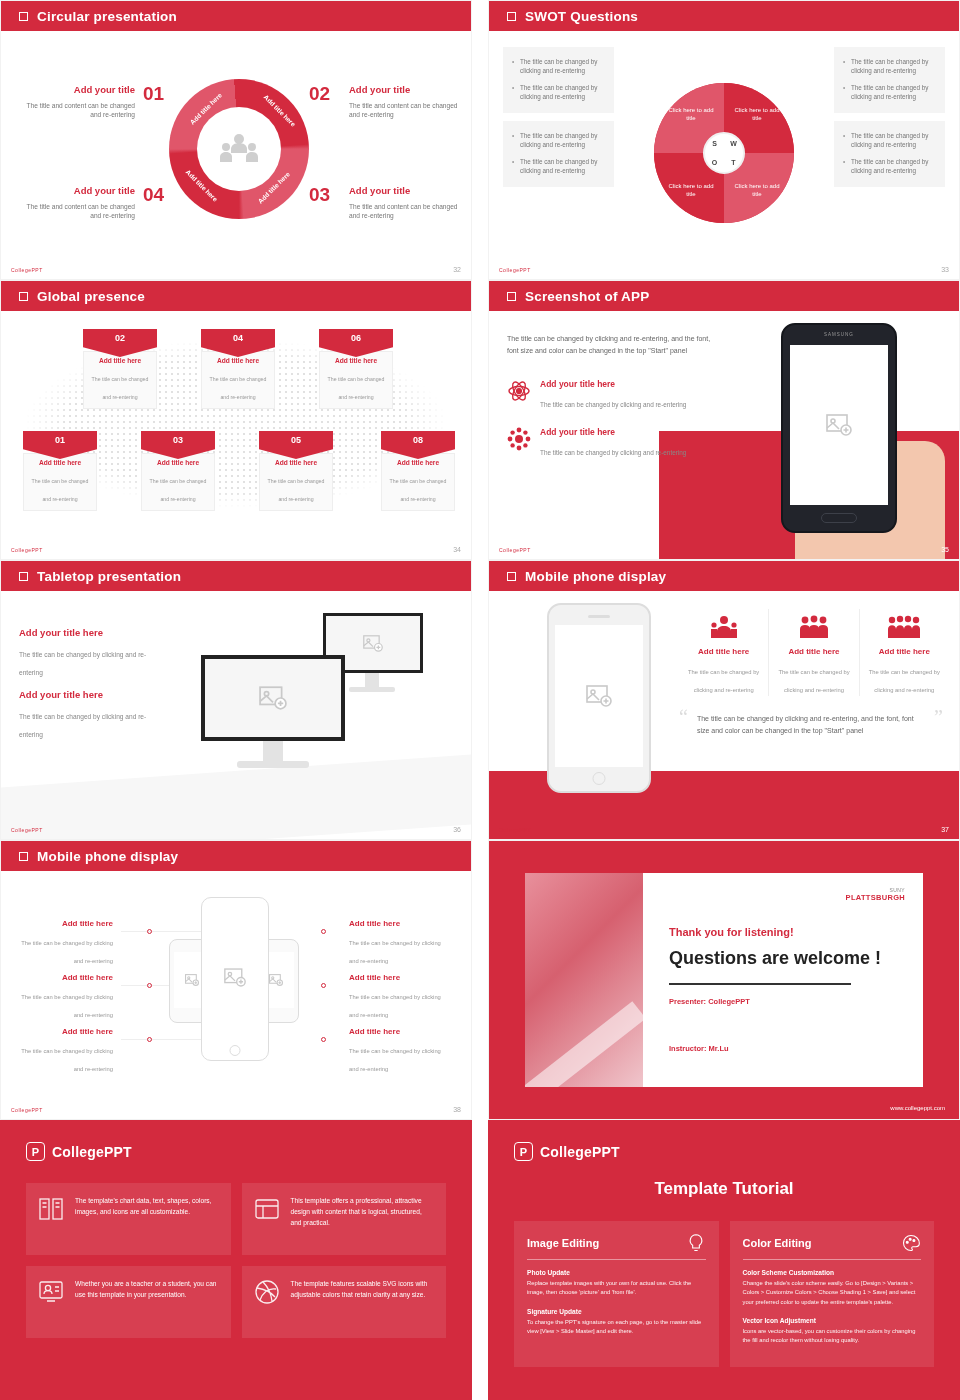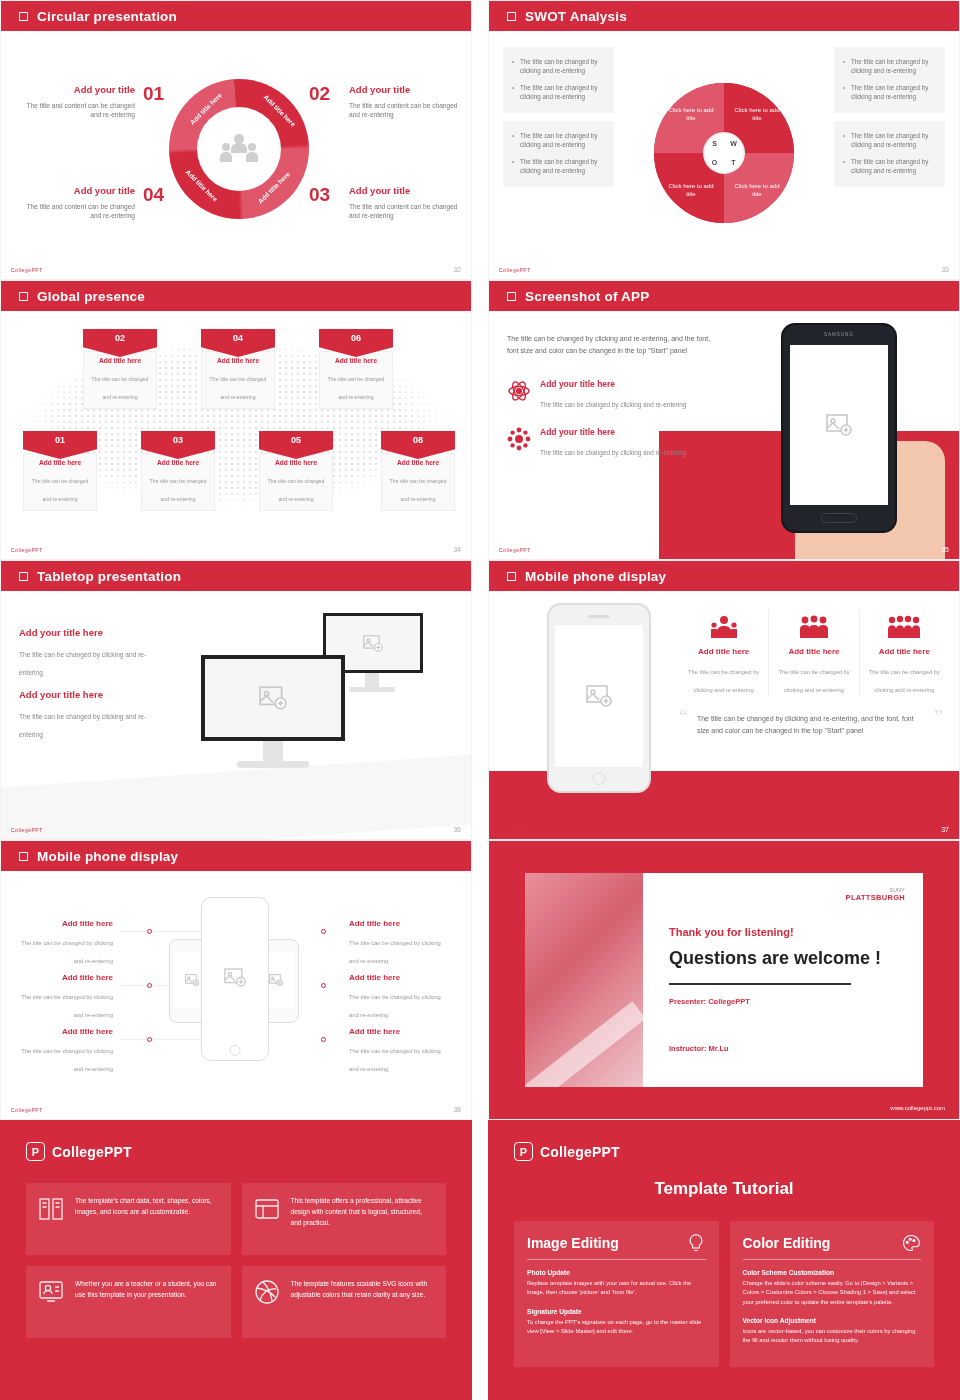--- a/index.html
+++ b/index.html
@@ -210,21 +210,21 @@
   }
   .rs-logo .name { font-size:14px; font-weight:bold; letter-spacing:.2px;}
   .rs-title { text-align:center; font-size:17px; font-weight:bold; margin-top:18px; }
   .rs-grid { display:grid; grid-template-columns:1fr 1fr; gap:11px; margin-top:22px;}
   .rs-card { background:rgba(255,255,255,.10); padding:13px 12px; display:flex; gap:11px; min-height:72px;}
   .rs-card .ic { width:26px; height:26px; flex:none; opacity:.9;}
   .rs-card .p { font-size:6.6px; line-height:1.65; }
   
   .tut-card { background:rgba(255,255,255,.10); padding:12px 13px; }
   .tut-head { display:flex; align-items:center; justify-content:space-between; border-bottom:1px solid rgba(255,255,255,.45); padding-bottom:6px; margin-bottom:9px;}
-  .tut-head .h { font-size:14px; font-weight:bold;}
+  .tut-head .h { font-size:11px; font-weight:bold;}
   .tut-sub { font-size:6.6px; font-weight:bold; margin-bottom:3px;}
   .tut-p { font-size:5.8px; line-height:1.6; margin-bottom:10px; opacity:.95;}
   svg { display:block; }
 </style>
 </head>
 <body>
 
 <div class="grid">
 
   <div class="slide">
@@ -275,21 +275,21 @@
         <div class="ring-label" style="left:12px;bottom:30px;transform:rotate(45deg);">Add title here</div>
       </div>
     </div>
     <div class="brandmark">CollegePPT</div>
     <div class="pgnum">32</div>
   </div>
 
   <div class="slide">
     <div class="hdr">
       <span class="sq"></span>
-      <span class="ttl">SWOT Analysis</span>
+      <span class="ttl">SWOT Questions</span>
     </div>
     <div class="s2-body">
       <div class="s2-grid">
         <div class="s2-cell">
             <ul>
           <li>The title can be changed by clicking and re-entering</li>
           <li>The title can be changed by clicking and re-entering</li>
             </ul>
           </div>
         <div class="s2-cell">

